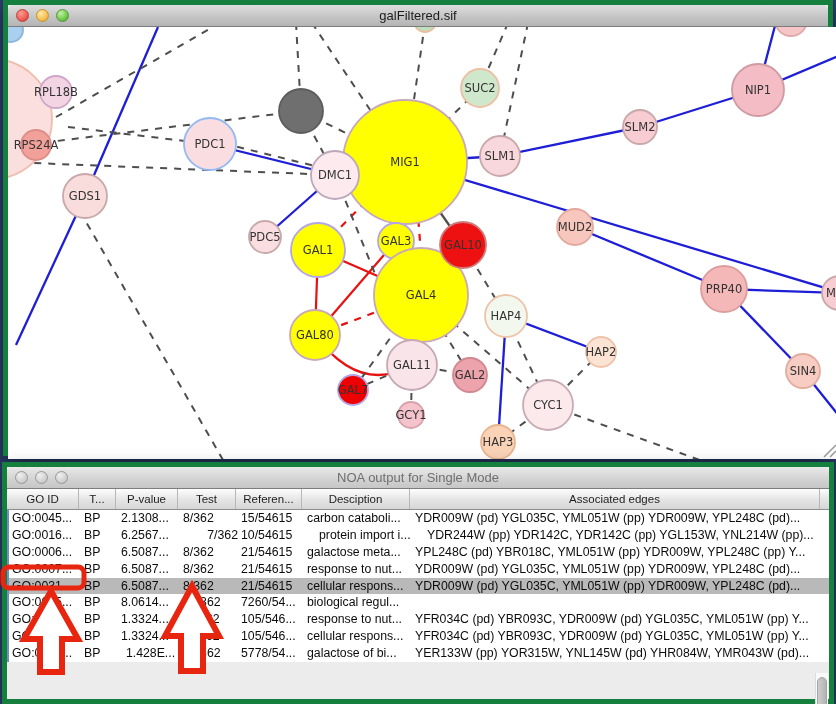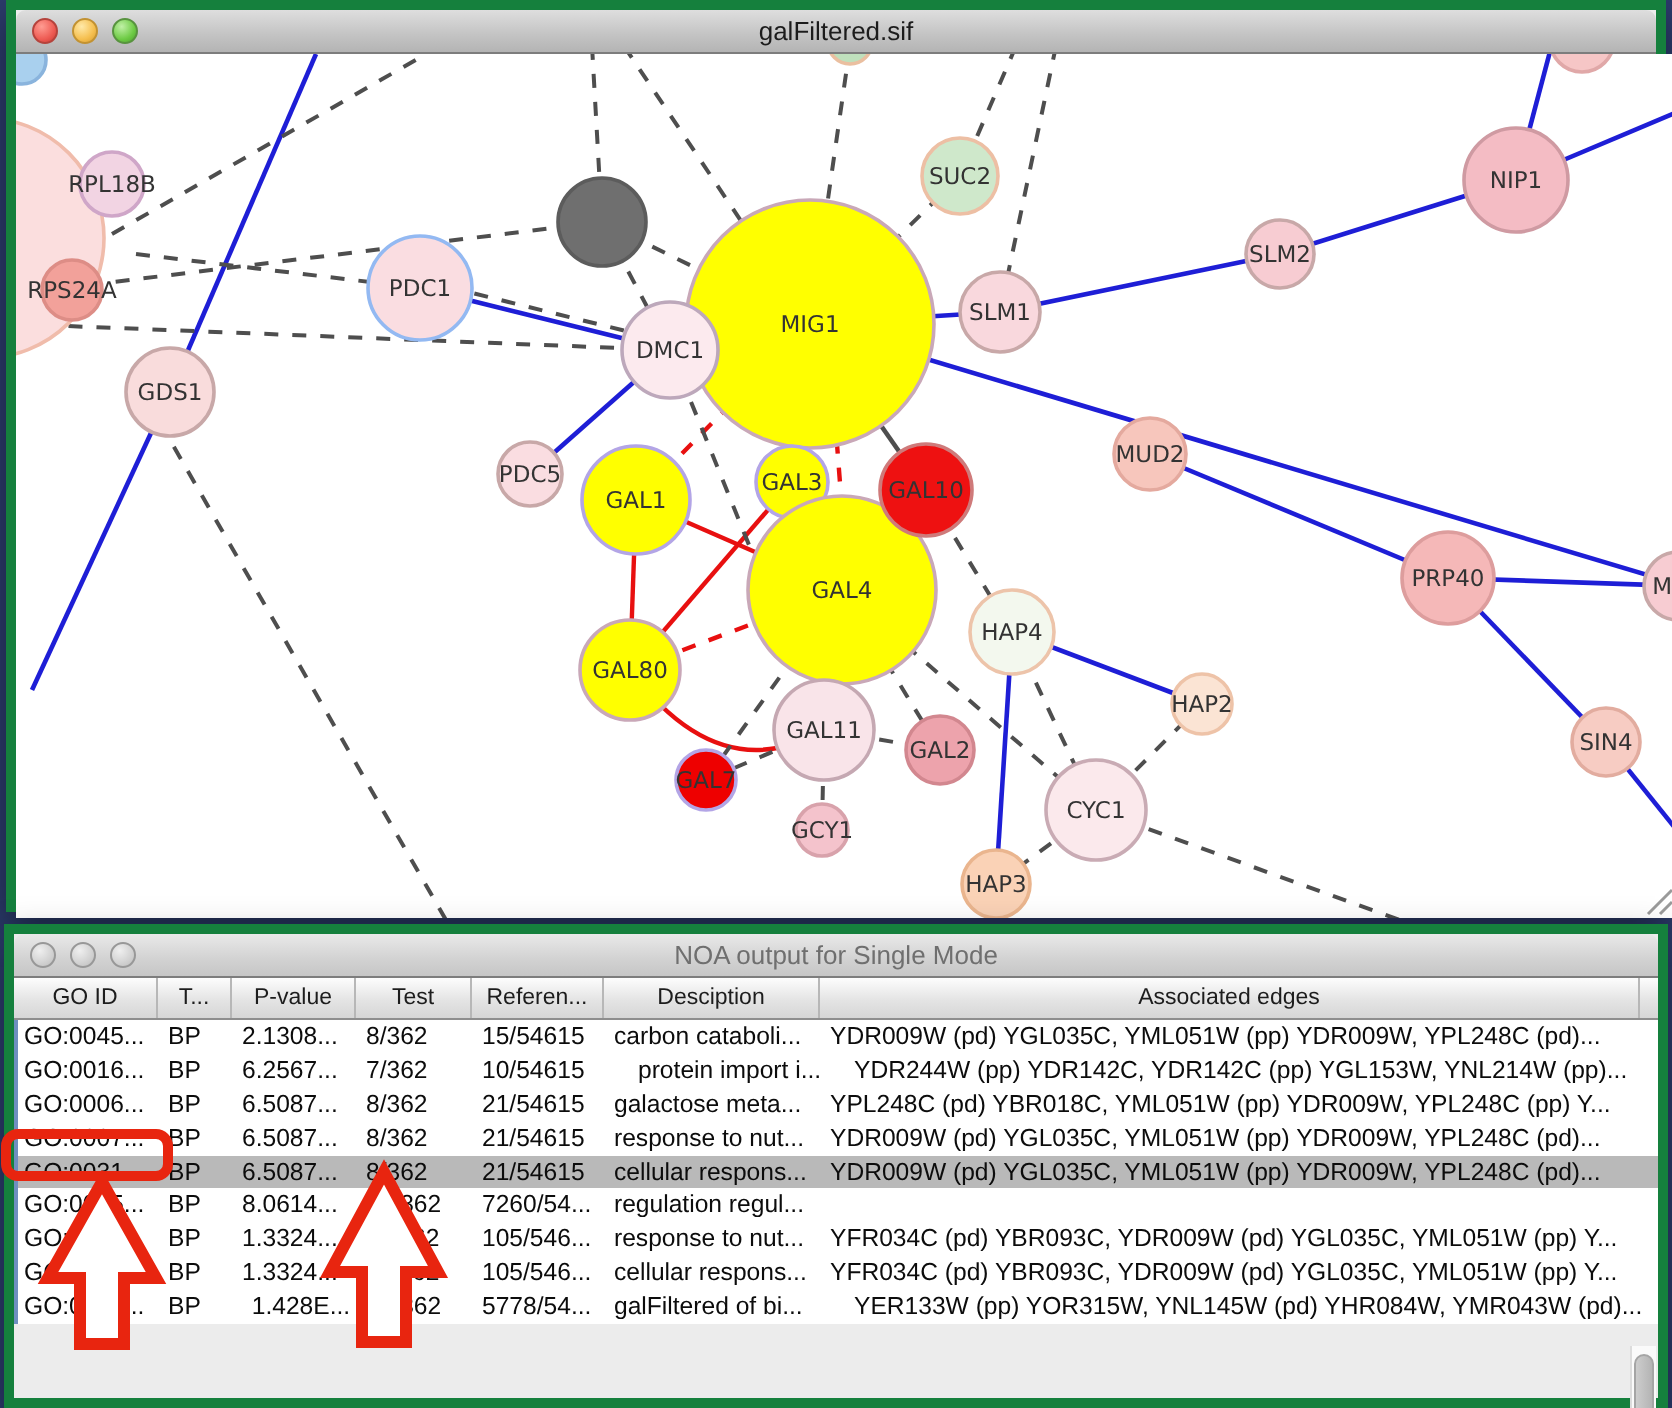--- a/index.html
+++ b/index.html
@@ -209,21 +209,21 @@
           <div class="td" style="width: 62px;">2.1308...</div>
           <div class="td" style="width: 58px;">8/362</div>
           <div class="td" style="width: 66px;">15/54615</div>
           <div class="td" style="width: 108px;">carbon cataboli...</div>
           <div class="td" style="width: 410px;">YDR009W (pd) YGL035C, YML051W (pp) YDR009W, YPL248C (pd)...</div>
         </div>
         <div class="tr">
           <div class="td" style="width: 72px;">GO:0016...</div>
           <div class="td" style="width: 37px;">BP</div>
           <div class="td" style="width: 62px;">6.2567...</div>
-          <div class="td" style="width: 58px;">7/362</div>
+          <div class="td" style="width: 58px; text-align: right;">7/362</div>
           <div class="td" style="width: 66px;">10/54615</div>
           <div class="td" style="width: 108px; margin-left: 12px;">protein import i...</div>
           <div class="td" style="width: 410px;">YDR244W (pp) YDR142C, YDR142C (pp) YGL153W, YNL214W (pp)...</div>
         </div>
         <div class="tr">
           <div class="td" style="width: 72px;">GO:0006...</div>
           <div class="td" style="width: 37px;">BP</div>
           <div class="td" style="width: 62px;">6.5087...</div>
           <div class="td" style="width: 58px;">8/362</div>
           <div class="td" style="width: 66px;">21/54615</div>
@@ -247,21 +247,21 @@
           <div class="td" style="width: 66px;">21/54615</div>
           <div class="td" style="width: 108px;">cellular respons...</div>
           <div class="td" style="width: 410px;">YDR009W (pd) YGL035C, YML051W (pp) YDR009W, YPL248C (pd)...</div>
         </div>
         <div class="tr">
           <div class="td" style="width: 72px;">GO:0065...</div>
           <div class="td" style="width: 37px;">BP</div>
           <div class="td" style="width: 62px;">8.0614...</div>
           <div class="td" style="width: 58px;">94/362</div>
           <div class="td" style="width: 66px;">7260/54...</div>
-          <div class="td" style="width: 108px;">regulation regul...</div>
+          <div class="td" style="width: 108px;">biological regul...</div>
         </div>
         <div class="tr">
           <div class="td" style="width: 72px;">GO:0031...</div>
           <div class="td" style="width: 37px;">BP</div>
           <div class="td" style="width: 62px;">1.3324...</div>
           <div class="td" style="width: 58px;">11/362</div>
           <div class="td" style="width: 66px;">105/546...</div>
           <div class="td" style="width: 108px;">response to nut...</div>
           <div class="td" style="width: 410px;">YFR034C (pd) YBR093C, YDR009W (pd) YGL035C, YML051W (pp) Y...</div>
         </div>
@@ -273,22 +273,22 @@
           <div class="td" style="width: 66px;">105/546...</div>
           <div class="td" style="width: 108px;">cellular respons...</div>
           <div class="td" style="width: 410px;">YFR034C (pd) YBR093C, YDR009W (pd) YGL035C, YML051W (pp) Y...</div>
         </div>
         <div class="tr">
           <div class="td" style="width: 72px;">GO:0050...</div>
           <div class="td" style="width: 37px;">BP</div>
           <div class="td" style="width: 62px; text-align: center;">1.428E...</div>
           <div class="td" style="width: 58px;">80/362</div>
           <div class="td" style="width: 66px;">5778/54...</div>
-          <div class="td" style="width: 108px;">galFiltered of bi...</div>
-          <div class="td" style="width: 410px; margin-left: 12px;">YER133W (pp) YOR315W, YNL145W (pd) YHR084W, YMR043W (pd)...</div>
+          <div class="td" style="width: 108px;">galactose of bi...</div>
+          <div class="td" style="width: 410px;">YER133W (pp) YOR315W, YNL145W (pd) YHR084W, YMR043W (pd)...</div>
         </div>
       </div>
     <div class="scrollbar">
       <div class="thumb"></div>
     </div>
   </div>
 
   <svg class="overlay" id="overlay-svg" width="836" height="704" viewBox="0 0 836 704">
       <rect x="3" y="567" width="81" height="21" rx="6" fill="none" stroke="#e8250f" stroke-width="5"></rect>
       <polygon points="51,591 78,639 62,639 62,672 40,672 40,639 24,639" fill="#ffffff" stroke="#e8250f" stroke-width="6" stroke-linejoin="miter"></polygon>

